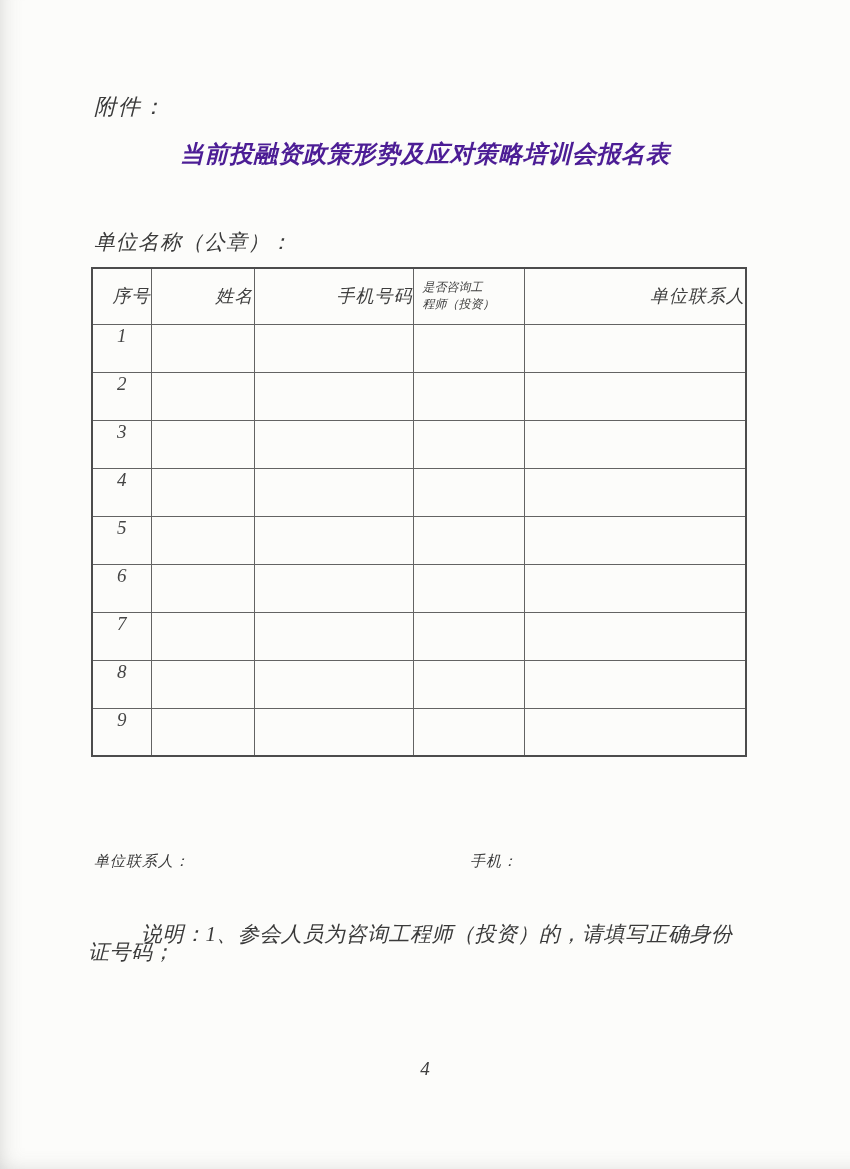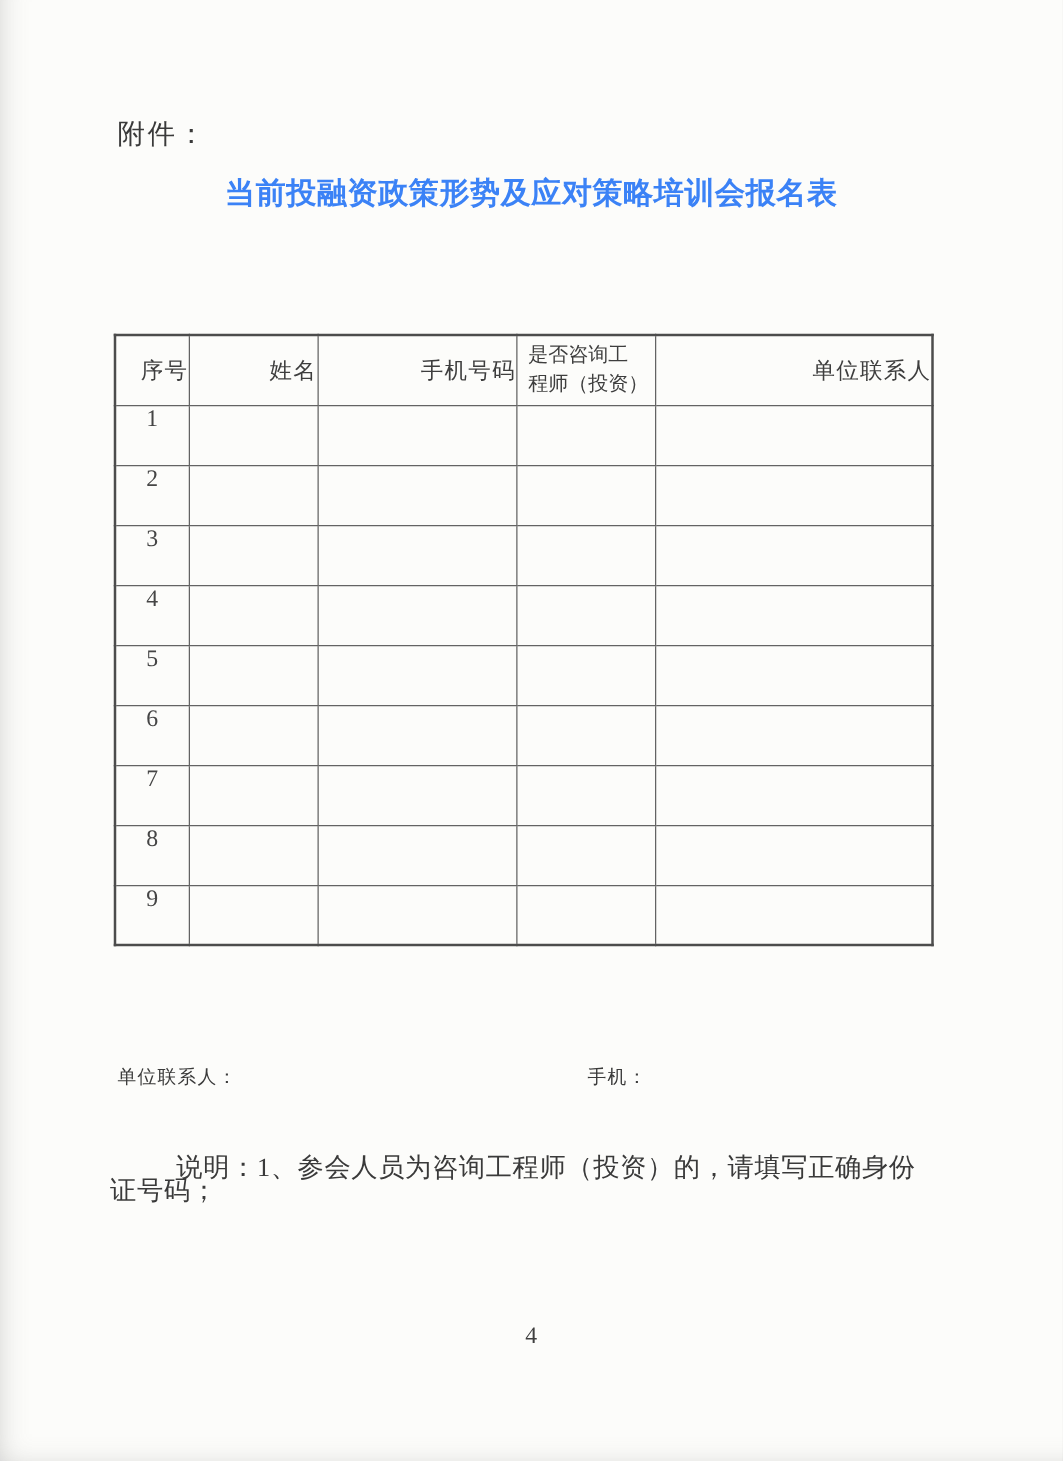--- a/index.html
+++ b/index.html
@@ -8,36 +8,37 @@
   .page {
     position: relative;
     width: 850px;
     height: 1169px;
     margin: 0 auto;
     background: #fcfcfa;
     font-family: "Liberation Serif", "DejaVu Serif", serif;
     color: #3a3a3a;
     overflow: hidden;
     box-shadow: inset 14px -10px 26px -20px rgba(110,110,110,0.45);
+    font-style: italic;
   }
 
   .attachment-label {
     position: absolute;
     left: 94px; top: 92px;
     font-size: 22px;
     letter-spacing: 2px;
   }
 
   .doc-title {
     position: absolute;
     left: 0; right: 0; top: 138px;
     text-align: center;
     font-size: 24px;
     font-weight: 700;
-    color: #3b82f6;
+    color: #4c1d95;
     letter-spacing: 0.5px;
     margin: 0;
   }
 
   .unit-name-label {
     position: absolute;
     left: 94px; top: 228px;
     font-size: 21px;
     letter-spacing: 1px;
   }
@@ -61,21 +62,21 @@
 
   th.col-header {
     font-weight: 400;
     font-size: 18px;
     text-align: right;
     vertical-align: middle;
     letter-spacing: 1px;
     color: #3e3e3e;
   }
   th.col-header.wrap-header {
-    font-size: 16px;
+    font-size: 12px;
     text-align: left;
     padding-left: 9px;
     letter-spacing: 0;
     white-space: pre-line;
     line-height: 1.45;
   }
 
   td.row-number-cell {
     font-size: 19px;
     text-align: center;
@@ -127,20 +128,21 @@
 </style>
 </head>
 <body>
 
 <div class="page">
 
   <div class="attachment-label">附件：</div>
 
   <h1 class="doc-title">当前投融资政策形势及应对策略培训会报名表</h1>
 
+  <div class="unit-name-label">单位名称（公章）：</div>
 
   <table class="signup-table">
     <colgroup>
       <col style="width:59px">
       <col style="width:103px">
       <col style="width:159px">
       <col style="width:111px">
       <col style="width:222px">
     </colgroup>
     <thead>

